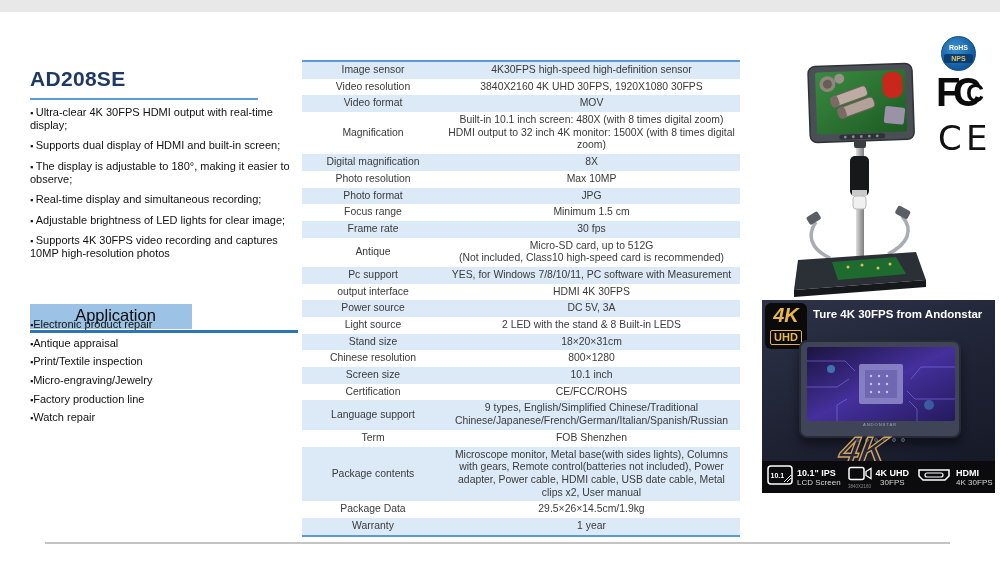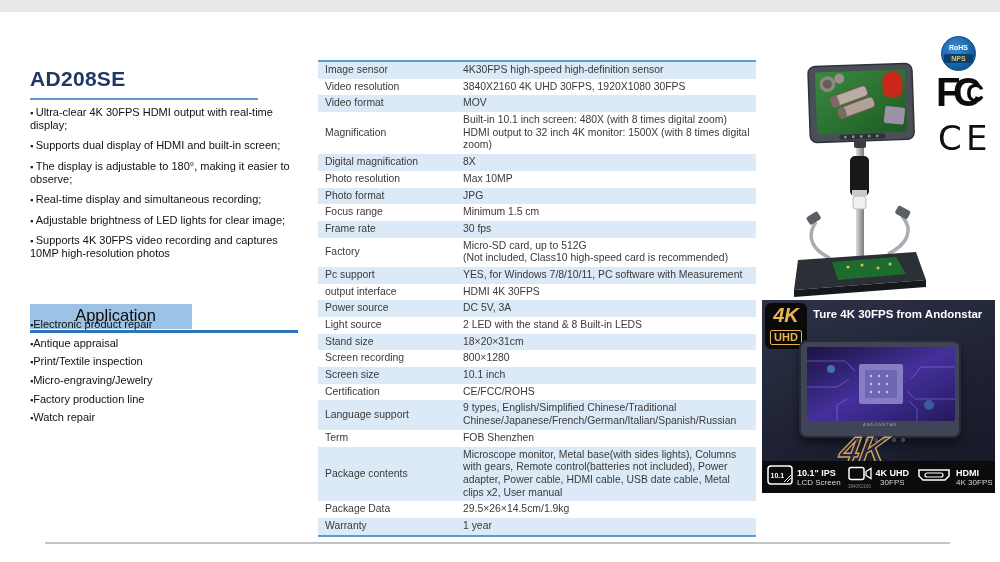--- a/index.html
+++ b/index.html
@@ -13,22 +13,22 @@
   .features li { font-size: 11px; line-height: 1.15; color: #111; margin-bottom: 8px; }
   .features li::before { content: "▪ "; font-size: 9px; }
   .app-heading-box { position: absolute; left: 30px; top: 292px; width: 162px; height: 25px; background: #9cc3e5; text-align: center; }
   .app-heading-box span { display: block; padding: 2px 0 0 9px; font-size: 16.5px; color: #0b0b0b; }
   .app-underline { position: absolute; left: 30px; top: 318px; width: 268px; height: 2.5px; background: #2e75b6; }
   .app-list { position: absolute; left: 30px; top: 306px; width: 260px; list-style: none; }
   .app-list li { font-size: 11px; line-height: 1.2; color: #111; margin-bottom: 5.5px; }
   .app-list li::before { content: "▪"; font-size: 9px; }
 
   
-  .spec-table { position: absolute; left: 318px; top: 48px; width: 438px; border-collapse: collapse;
-                border-top: 2px solid #5b9bd5; border-bottom: 2px solid #5b9bd5; }
+  .spec-table { position: absolute; left: 302px; top: 48px; width: 438px; border-collapse: collapse;
+                border-top: 2px solid #5b9bd5; border-bottom: 2px solid #5b9bd5; text-align: center; }
   .spec-table td { font-size: 10.4px; line-height: 1.22; color: #3a3a3a; padding: 2px 4px 2px 7px; vertical-align: middle; }
   .spec-table td.spec-value { padding-left: 6px; white-space: pre-line; overflow-wrap: break-word; }
   .spec-table td.spec-label { width: 139px; }
   tr.row-blue { background: #dce9f6; }
   tr.row-white { background: #ffffff; }
 
   
   .microscope-photo { position: absolute; left: 790px; top: 28px; width: 140px; height: 258px; }
   .rohs-badge { position: absolute; left: 941px; top: 24px; width: 35px; height: 35px; border-radius: 50%;
                 background: radial-gradient(circle at 40% 35%, #3a8fd0, #12599c 70%); border: 1px solid #0d4a85; }
@@ -130,21 +130,21 @@
     </tr>
         <tr class="row-white">
       <td class="spec-label">Focus range</td>
       <td class="spec-value">Minimum 1.5 cm</td>
     </tr>
         <tr class="row-blue">
       <td class="spec-label">Frame rate</td>
       <td class="spec-value">30 fps</td>
     </tr>
         <tr class="row-white">
-      <td class="spec-label">Factory</td>
+      <td class="spec-label">Antique</td>
       <td class="spec-value">Micro-SD card, up to 512G
 (Not included, Class10 high-speed card is recommended)</td>
     </tr>
         <tr class="row-blue">
       <td class="spec-label">Pc support</td>
       <td class="spec-value">YES, for Windows 7/8/10/11, PC software with Measurement</td>
     </tr>
         <tr class="row-white">
       <td class="spec-label">output interface</td>
       <td class="spec-value">HDMI 4K 30FPS</td>
@@ -155,21 +155,21 @@
     </tr>
         <tr class="row-white">
       <td class="spec-label">Light source</td>
       <td class="spec-value">2 LED with the stand &amp; 8 Built-in LEDS</td>
     </tr>
         <tr class="row-blue">
       <td class="spec-label">Stand size</td>
       <td class="spec-value">18×20×31cm</td>
     </tr>
         <tr class="row-white">
-      <td class="spec-label">Screen recording</td>
+      <td class="spec-label">Chinese resolution</td>
       <td class="spec-value">800×1280</td>
     </tr>
         <tr class="row-blue">
       <td class="spec-label">Screen size</td>
       <td class="spec-value">10.1 inch</td>
     </tr>
         <tr class="row-white">
       <td class="spec-label">Certification</td>
       <td class="spec-value">CE/FCC/ROHS</td>
     </tr>

